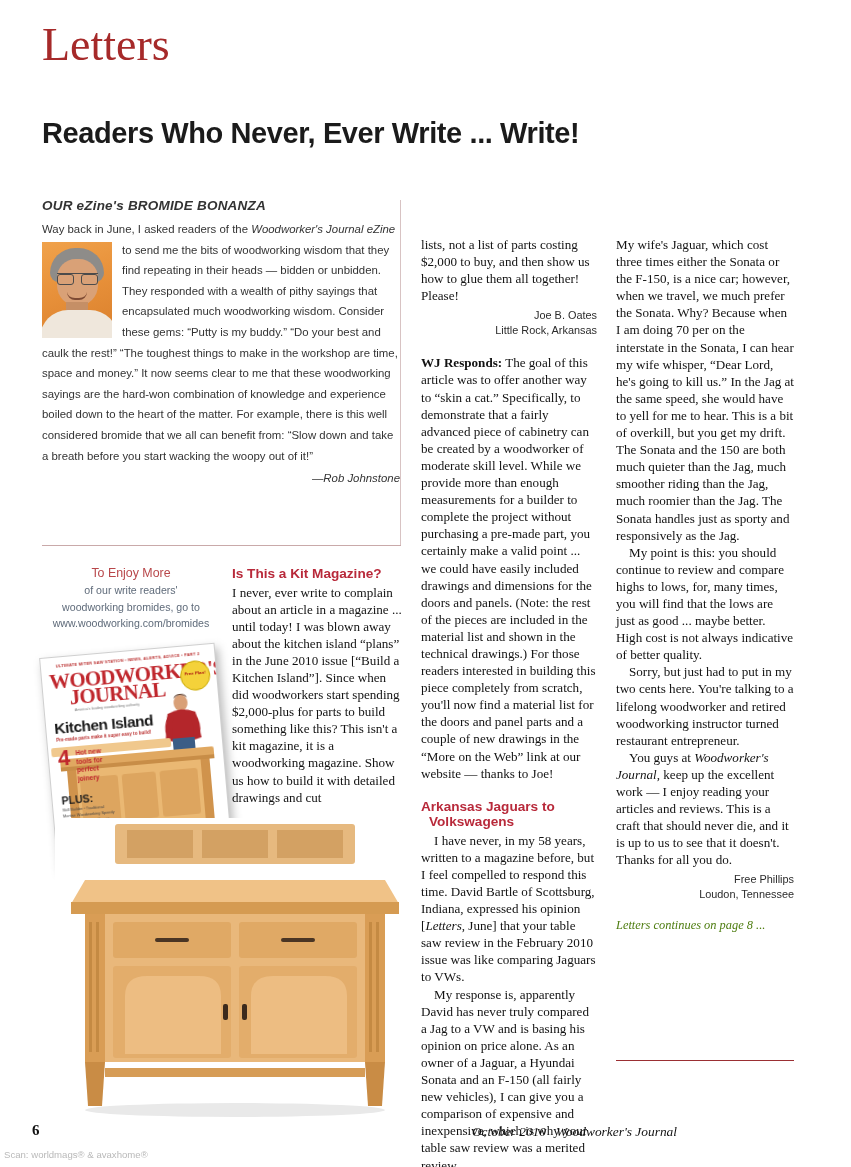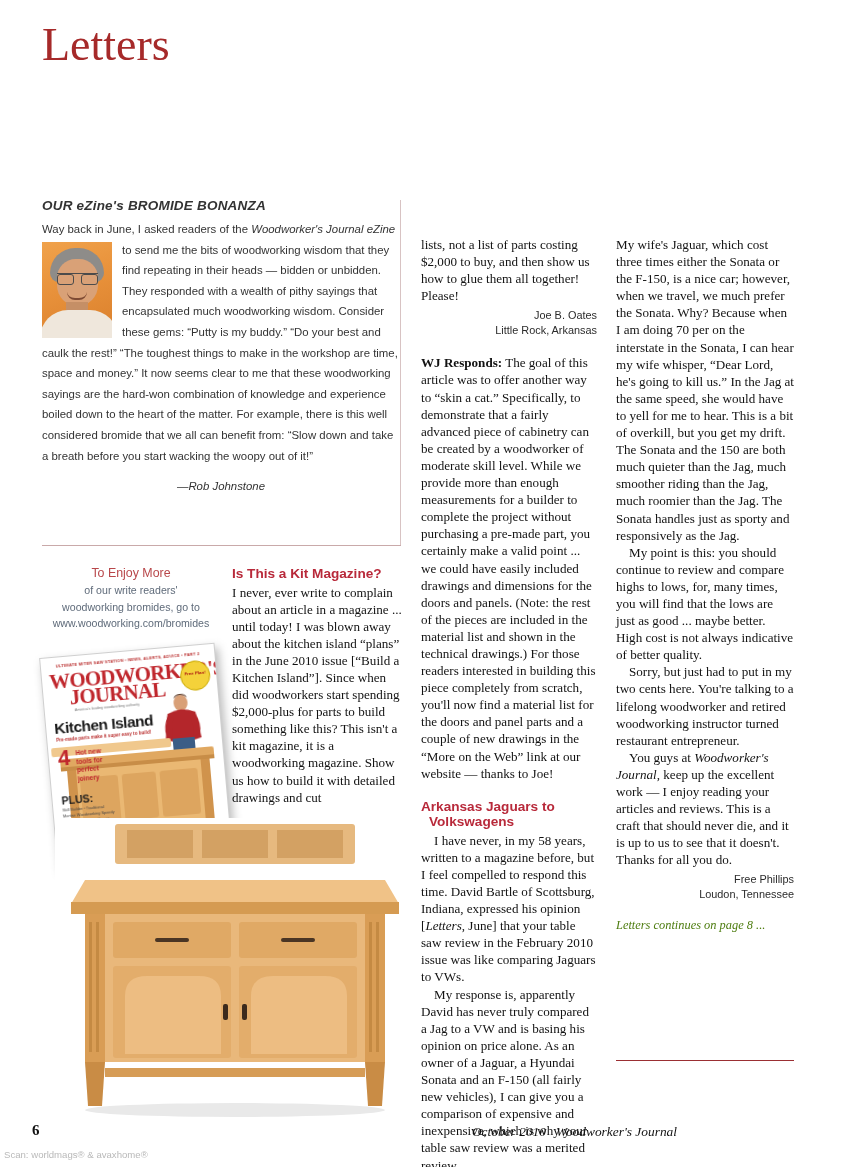--- a/index.html
+++ b/index.html
@@ -85,21 +85,21 @@
     position:absolute; left:-2px; top:68px; width:78px; height:32px;
     background:#efe7dc; border-radius:28px 28px 0 0;
   }
   .portrait .neck {
     position:absolute; left:24px; top:60px; width:22px; height:14px;
     background:#c58f66;
   }
   .signoff {
     font-family:"Liberation Sans", sans-serif;
     font-style: italic; font-size:11.4px; color:#333;
-    text-align:center; margin-top:10px;
+    text-align:right; margin-top:2px;
   }
 
   
   .promo {
     position:absolute; left:40px; top:566px; width:182px;
     text-align:center;
   }
   .promo-title {
     font-family:"Liberation Sans", sans-serif;
     font-size:12.4px; color:#b8474a; margin-bottom:2px;
@@ -253,20 +253,21 @@
     font-family:"Liberation Sans", sans-serif; font-size:9.6px;
     color:#b9b9b9;
   }
 </style>
 </head>
 <body>
 
 <div class="page">
 
   <div class="kicker">Letters</div>
+  <div class="headline">Readers Who Never, Ever Write ... Write!</div>
 
   <div class="intro-rule-right"></div>
   <div class="intro-rule-bottom"></div>
 
   <div class="intro">
     <div class="intro-title">OUR eZine's BROMIDE BONANZA</div>
     <div class="intro-body">
       <span>Way back in June, I asked readers of the </span><i>Woodworker's Journal</i>
       <div class="portrait">
         <div class="hair"></div>

